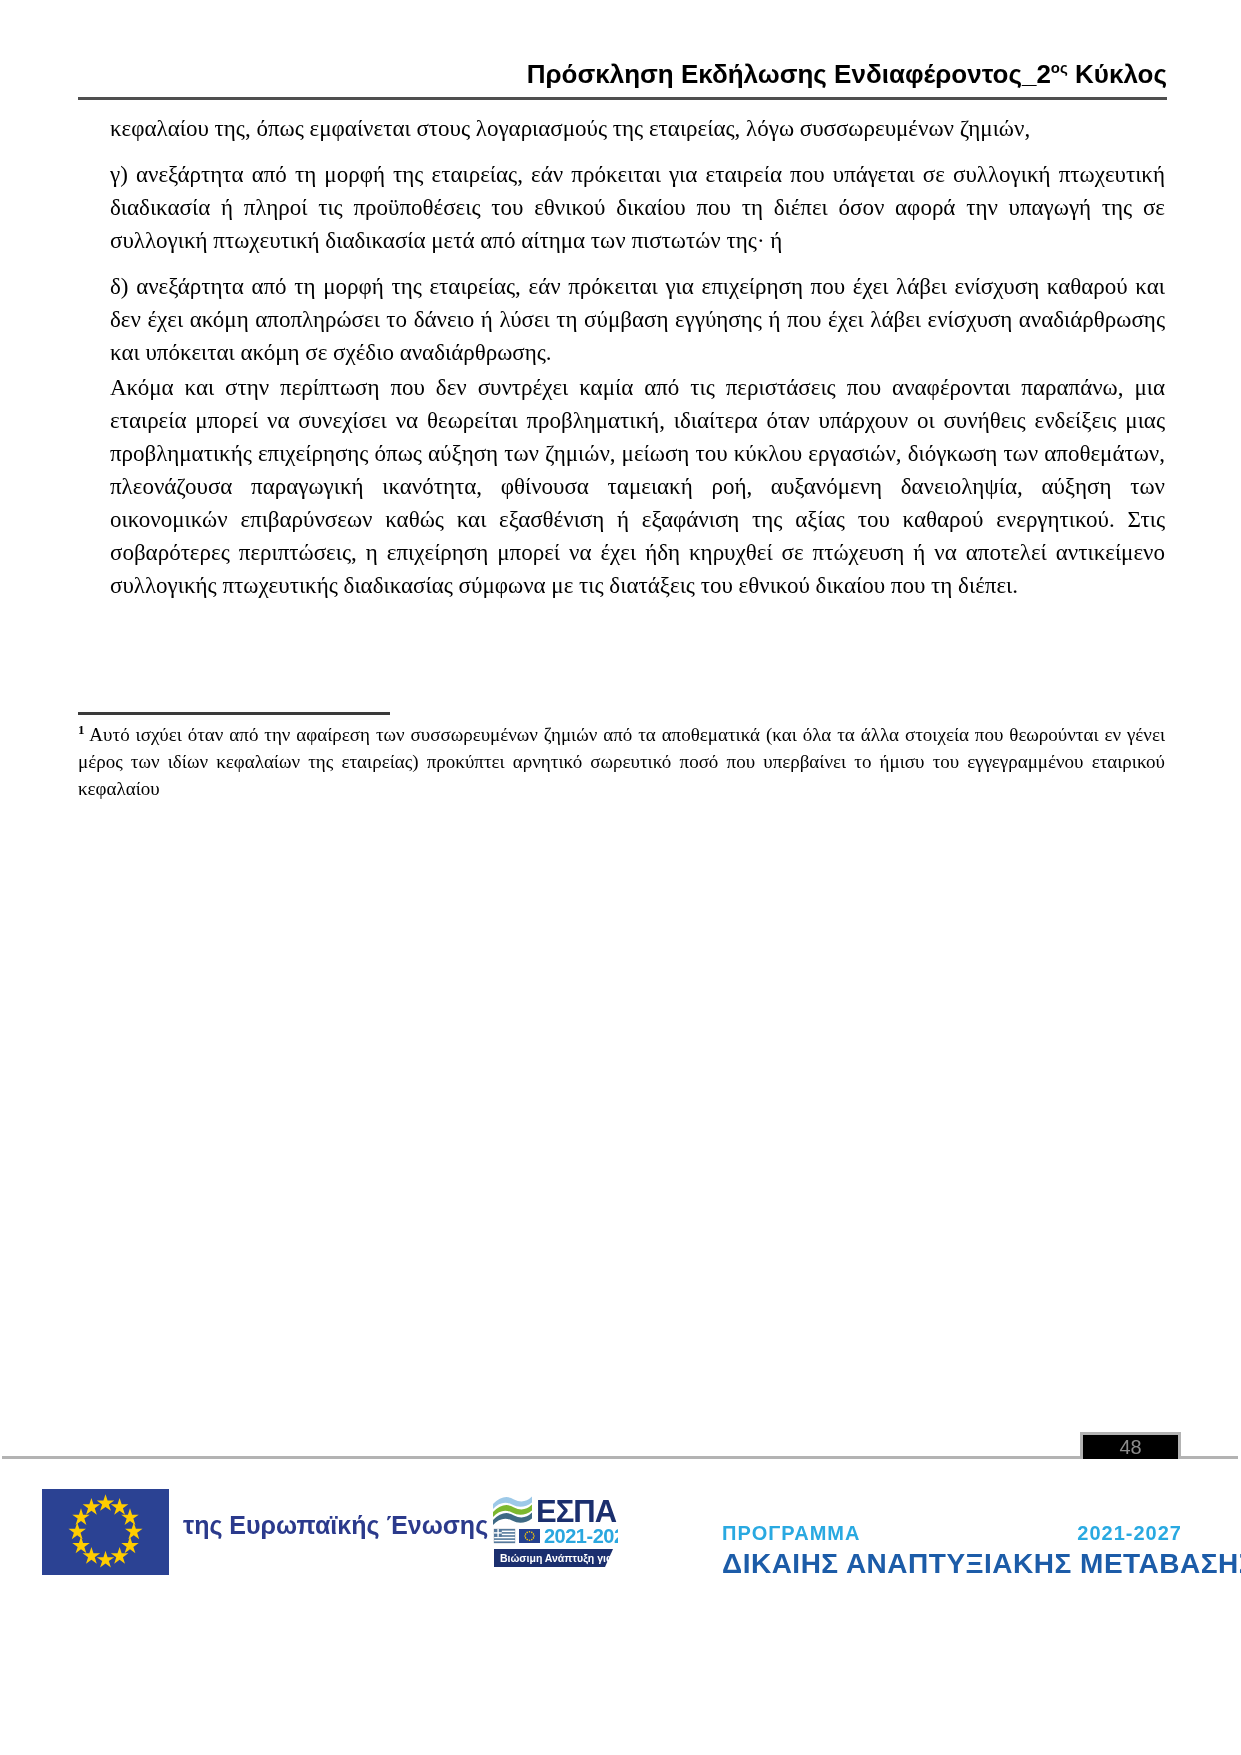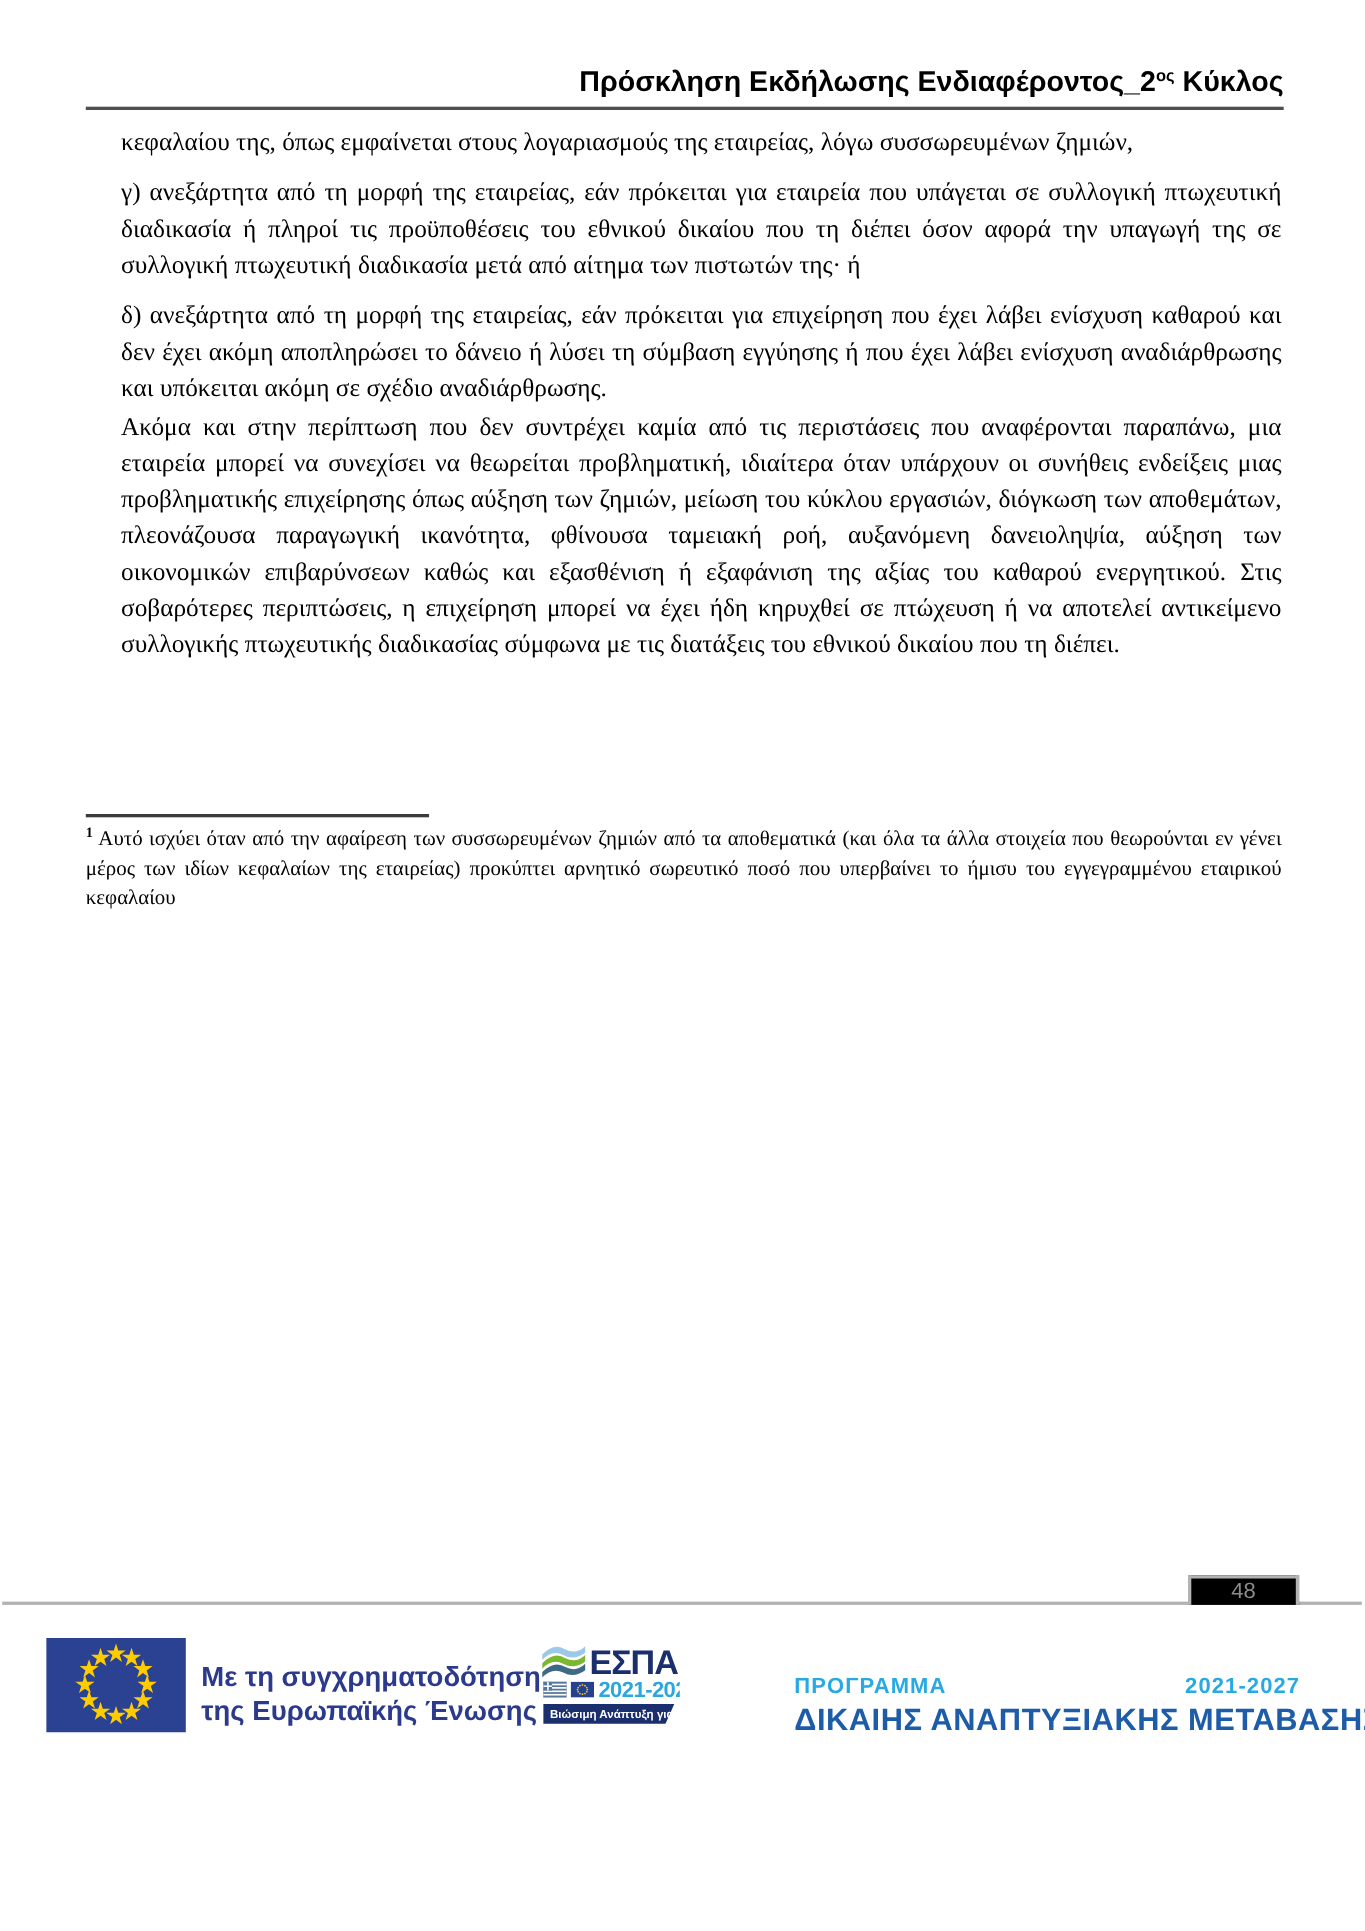--- a/index.html
+++ b/index.html
@@ -29,21 +29,21 @@
   .doc-body {
     position:absolute; top:112px; left:78px; right:76px;
     font-size:23px; line-height:33px;
     text-align:justify;
     margin-left:32px;
   }
   .doc-body p { margin-bottom:13px; }
   .doc-body p.tight { margin-bottom:2px; }
   
   .footnote {
-    position:absolute; top:740px; left:78px; right:76px;
+    position:absolute; top:712px; left:78px; right:76px;
     font-size:19px; line-height:27px;
     text-align:justify;
   }
   .footnote-rule {
     width:312px; height:0;
     border-top:3px solid #3a3a3a;
     margin-bottom:6px;
   }
   .footnote sup { font-weight:bold; font-size:13px; vertical-align:super; line-height:0; }
   
@@ -128,21 +128,20 @@
       <use href="#star" transform="translate(63.5,71.0) scale(9.2)"></use>
       <use href="#star" transform="translate(49.4,67.2) scale(9.2)"></use>
       <use href="#star" transform="translate(39.0,56.8) scale(9.2)"></use>
       <use href="#star" transform="translate(35.2,42.7) scale(9.2)"></use>
       <use href="#star" transform="translate(39.0,28.5) scale(9.2)"></use>
       <use href="#star" transform="translate(49.4,18.2) scale(9.2)"></use>
     </svg>
   </div>
 
   <div class="eu-text">
-    <div>Με τη συγχρηματοδότηση</div>
     <div>της Ευρωπαϊκής Ένωσης</div>
   </div>
 
   <div class="espa-logo">
     <svg width="126" height="80" viewBox="0 0 126 80" font-family="Liberation Sans, sans-serif">
 
       <path d="M1,13 Q12,2 22,8.5 Q32,13.5 40,5.5 L40,11.5 Q30,19 20,13.5 Q10,8.5 1,18 Z" fill="#9dc9e8"></path>
       <path d="M1,21 Q12,10 22,16.5 Q32,21.5 40,13.5 L40,19.5 Q30,27 20,21.5 Q10,16.5 1,26 Z" fill="#7cb82f"></path>
       <path d="M1,29 Q12,18 22,24.5 Q32,29.5 40,21.5 L40,27.5 Q30,35 20,29.5 Q10,24.5 1,34 Z" fill="#3e6a85"></path>
 

